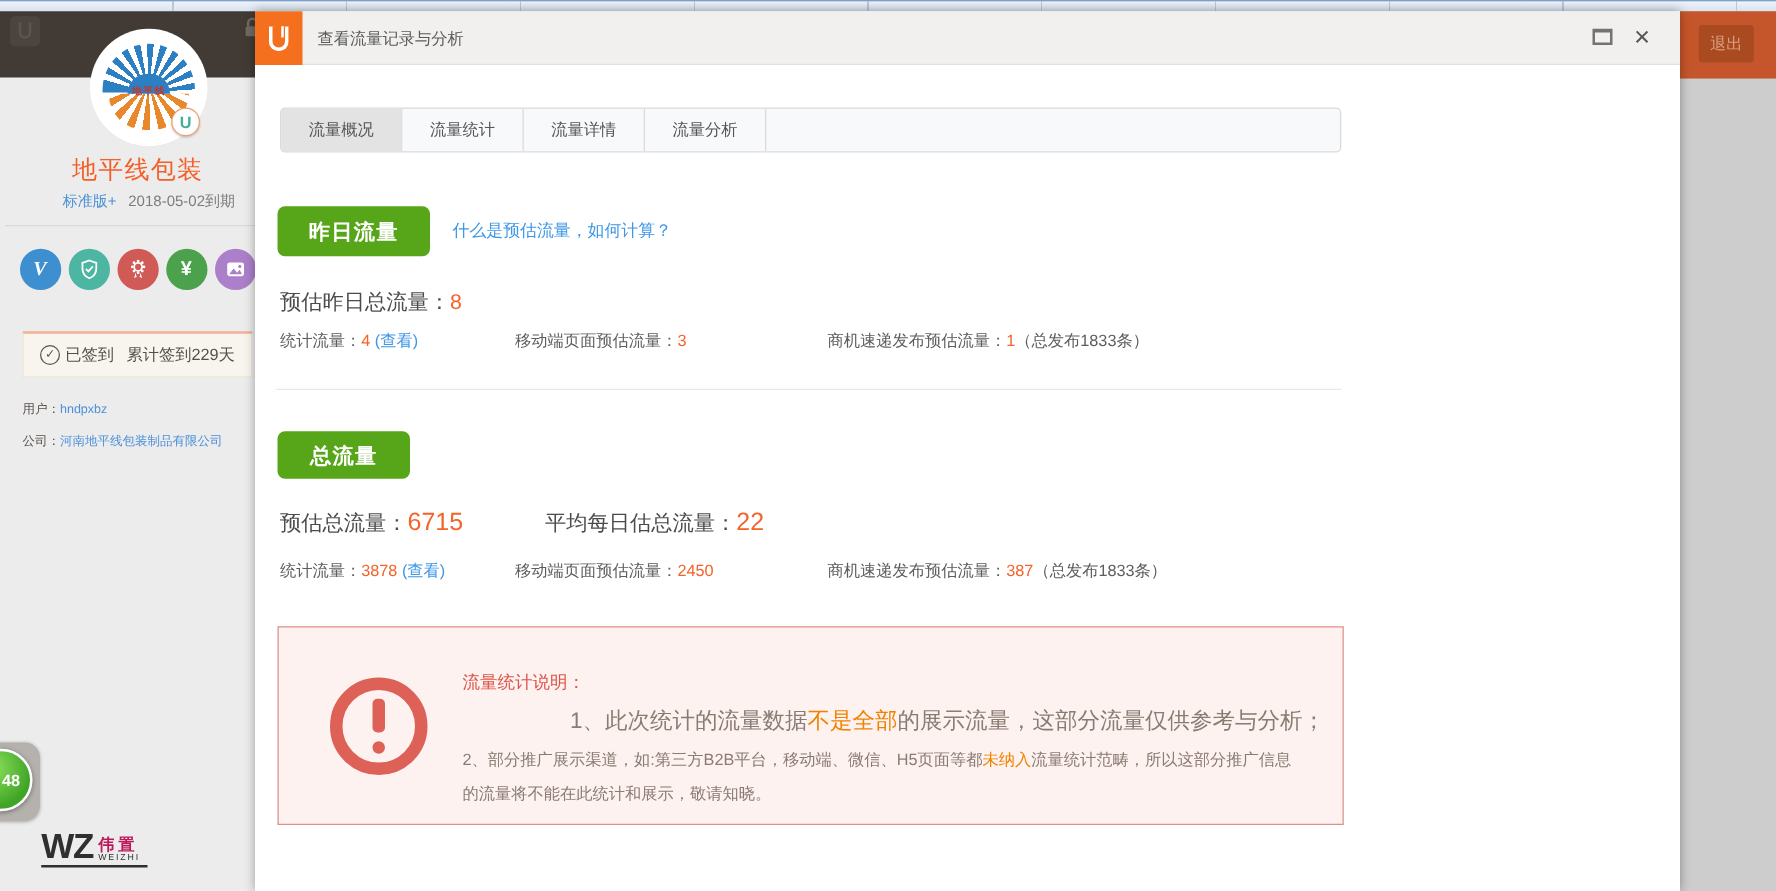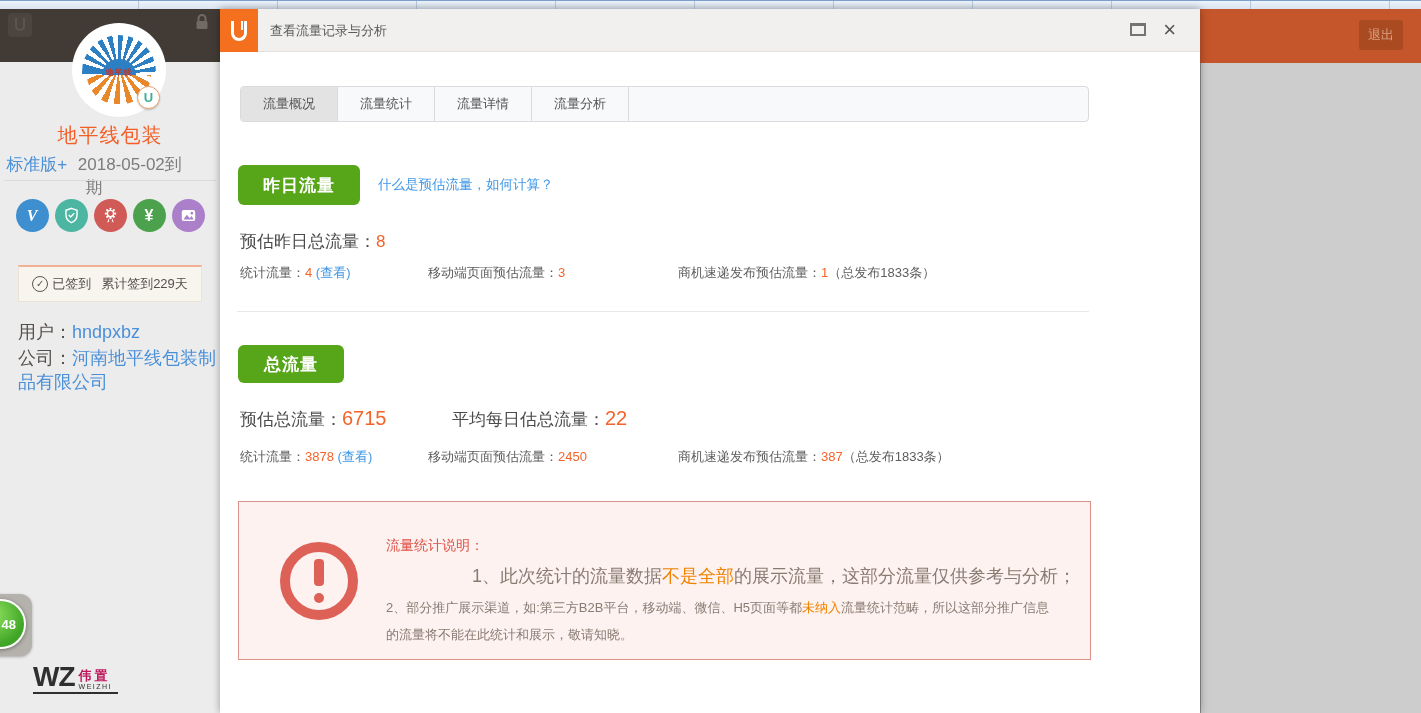--- a/index.html
+++ b/index.html
@@ -19,52 +19,52 @@
   .lock-wrap { position:absolute; right:10px; top:4px; width:16px; height:18px; }
   .avatar { position:absolute; left:76px; top:18px; width:86px; height:86px; background:#fff; border-radius:50%; box-shadow:0 0 0 4px #fff,0 1px 4px rgba(0,0,0,.25); overflow:hidden; }
   .avatar-top { position:absolute; left:7%; top:9%; width:86%; height:46%; border-radius:86px 86px 0 0; overflow:hidden;
     background:repeating-conic-gradient(from -82deg at 50% 100%, #2d7fc4 0 8deg, #ffffff 8deg 16deg); }
   .avatar-bottom { position:absolute; left:13%; top:56%; width:74%; height:33%; border-radius:0 0 70px 70px; overflow:hidden;
     background:repeating-conic-gradient(from 118deg at 50% -30%, #e8882a 0 10deg, #ffffff 10deg 20deg); }
   .avatar-dome { position:absolute; left:30%; top:37%; width:40%; height:19%; background:#2d7fc4; border-radius:44px 44px 0 0; }
   .avatar-text { position:absolute; left:0; top:46%; width:100%; text-align:center; font-size:8px; color:#c0392b; font-weight:bold; letter-spacing:1px; }
   .avatar-badge { position:absolute; left:137px; top:77px; width:23px; height:23px; background:#fff; border:1px solid #f0a06a; border-radius:50%; display:flex; align-items:center; justify-content:center; font-size:13px; font-weight:bold; color:#3fae9c; box-shadow:0 1px 2px rgba(0,0,0,.2); }
   .sb-title { position:absolute; left:0; top:113px; width:220px; text-align:center; color:#f45f28; font-size:20px; letter-spacing:1px; }
-  .sb-plan { position:absolute; left:0; top:144px; width:188px; text-align:center; font-size:17px; color:#7c7c7c; }
+  .sb-plan { position:absolute; left:0; top:144px; width:188px; text-align:right; font-size:12px; color:#7c7c7c; }
   .sb-plan .plan-link { color:#4a90d9; margin-right:6px; }
   .sb-divider { position:absolute; left:4px; top:171px; width:212px; border-bottom:1px solid #dcdad8; }
   .icon-row { position:absolute; left:0; top:190px; width:220px; display:flex; justify-content:center; gap:6px; }
   .circle-icon { width:33px; height:33px; border-radius:50%; display:flex; align-items:center; justify-content:center; color:#fff; font-weight:bold; }
   .ci-v { background:#3e8fd0; font-size:16px; font-style:italic; font-family:"Liberation Serif",serif; }
   .ci-shield { background:#4db6a3; }
   .ci-medal { background:#d05a56; }
   .ci-yuan { background:#4ca24c; font-size:16px; }
   .ci-pic { background:#ab7fc9; }
   .signin-card { position:absolute; left:18px; top:256px; width:184px; height:37px; background:#f8f5ef; border:1px solid #ece3d6; border-top:2px solid #f2b097; display:flex; align-items:center; justify-content:center; gap:10px; font-size:13px; color:#554f4a; }
   .check-circle { width:16px; height:16px; border:1.5px solid #5a554f; border-radius:50%; font-size:10px; line-height:13px; text-align:center; color:#5a554f; }
   .checkin-item { display:flex; align-items:center; gap:4px; }
-  .sb-row { position:absolute; left:18px; font-size:18px; color:#56504b; }
+  .sb-row { position:absolute; left:18px; font-size:10px; color:#56504b; }
   .sb-row a { color:#4a90d9; text-decoration:none; }
   .row-user { top:311px; }
   .row-company { top:337px; }
   .badge48-back { position:absolute; left:-30px; top:585px; width:62px; height:62px; background:#b5b2ae; border-radius:12px; box-shadow:0 1px 3px rgba(0,0,0,.3); }
   .badge48 { position:absolute; left:-24px; top:590px; width:50px; height:50px; border-radius:50%; background:radial-gradient(circle at 35% 30%, #8fe05e, #3fa526 70%); border:2px solid #fff; box-shadow:0 1px 4px rgba(0,0,0,.4); color:#fff; font-size:13px; font-weight:bold; display:flex; align-items:center; justify-content:flex-end; padding-right:8px; }
   .wz-logo { position:absolute; left:33px; top:655px; display:flex; align-items:flex-end; gap:4px; border-bottom:2px solid #2f2f2f; padding:0 6px 2px 0; }
   .wz-big { font-size:28px; font-weight:800; color:#2f2f2f; letter-spacing:-1px; line-height:26px; }
   .wz-col { display:flex; flex-direction:column; line-height:1; }
   .wz-cn { font-size:13px; font-weight:bold; color:#be185d; letter-spacing:3px; }
   .wz-en { font-size:7px; color:#2f2f2f; letter-spacing:1.5px; margin-top:1px; }
 
   
   .app-header { position:absolute; left:220px; top:9px; width:1201px; height:54px; background:#c5562b; }
   .logout-btn { position:absolute; right:18px; top:11px; width:44px; height:30px; background:#a94a21; border-radius:3px; color:#d8a184; font-size:13px; display:flex; align-items:center; justify-content:center; cursor:pointer; }
   .right-bg { position:absolute; left:1200px; top:63px; width:221px; height:650px; background:#cdcdcd; border-left:1px solid #8f8f8f; }
 
   
-  .modal { position:absolute; left:220px; top:9px; width:980px; height:704px; background:#fff; box-shadow:0 0 8px rgba(0,0,0,.35); }
+  .modal { position:absolute; left:204px; top:9px; width:1140px; height:704px; background:#fff; box-shadow:0 0 8px rgba(0,0,0,.35); }
   .modal-header { position:absolute; left:0; top:0; width:100%; height:43px; background:#f1f0ef; border-bottom:1px solid #e2e0de; }
   .modal-logo { position:absolute; left:0; top:0; width:38px; height:43px; background:#f4701f; display:flex; align-items:center; justify-content:center; }
   .ulogo { width:16px; height:20px; border:3px solid #fff; border-top:none; border-radius:0 0 9px 9px; position:relative; }
   .ulogo::after { content:""; position:absolute; left:3px; top:0; width:4px; height:9px; border-right:2px solid #fff; }
   .modal-title { position:absolute; left:50px; top:0; height:43px; line-height:43px; font-size:13px; color:#5a5a5a; }
   .max-btn { position:absolute; right:54px; top:14px; width:16px; height:13px; border:2px solid #737373; border-top-width:3px; cursor:pointer; }
   .close-btn { position:absolute; right:24px; top:6px; font-size:22px; color:#555; cursor:pointer; line-height:30px; }
 
   .modal-body { position:absolute; left:0; top:43px; width:100%; height:661px; background:#fff; }
 

